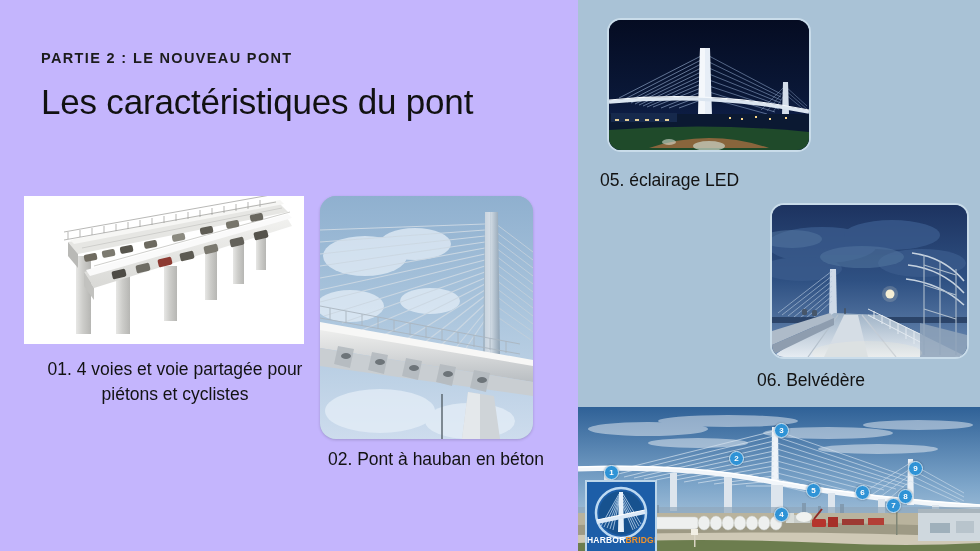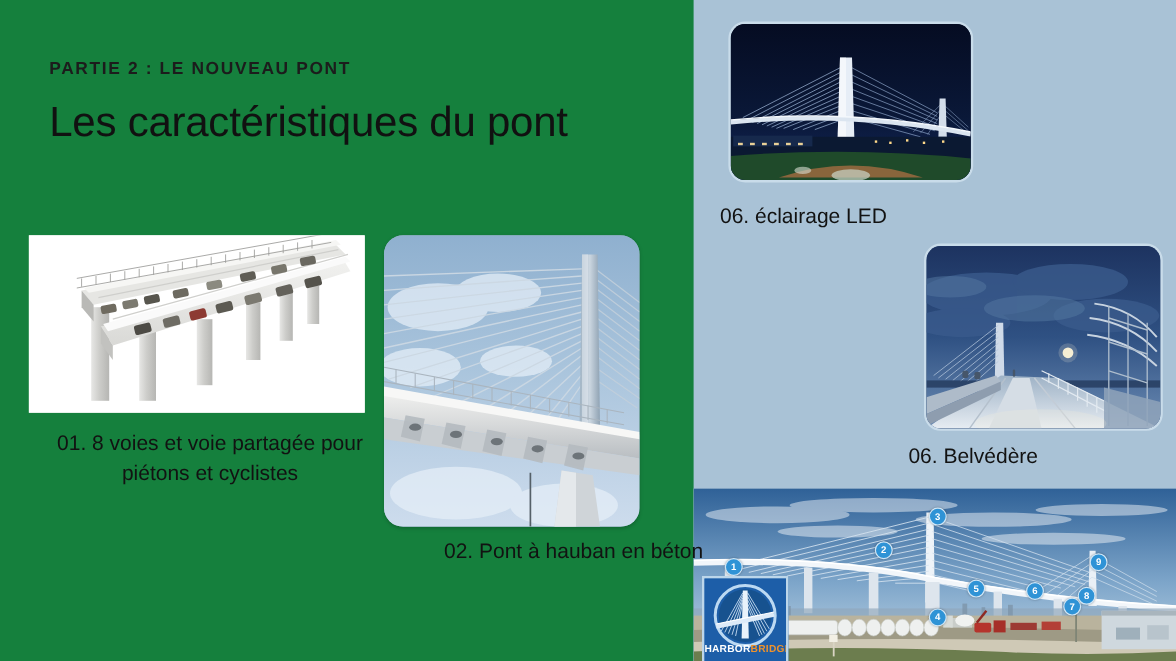--- a/index.html
+++ b/index.html
@@ -1,21 +1,21 @@
 <!DOCTYPE html>
 <html lang="fr"><head>
 <meta charset="utf-8">
 <style>
   html,body{margin:0;padding:0;background:#ffffff;}
   body{
     width:980px;height:551px;overflow:hidden;position:relative;
     font-family:"Liberation Sans","DejaVu Sans",sans-serif;
     color:#1a1a1a;
   }
-  .slide{position:absolute;inset:0;background:#15803d;}
+  .slide{position:absolute;inset:0;background:#c4b5fd;}
 
   
   .right-panel{
     position:absolute;left:578px;top:0;width:402px;height:551px;
     background:#a9c2d6;
   }
 
   
   .header{position:absolute;left:41px;top:50px;width:520px;}
   .eyebrow{
@@ -26,21 +26,21 @@
     font-size:35px;font-weight:400;letter-spacing:-0.2px;
     color:#111;margin:0;white-space:nowrap;line-height:1.12;
   }
 
   
   .caption{
     font-size:17.5px;line-height:1.42;color:#121212;text-align:center;
     font-weight:400;
   }
   #cap-01{position:absolute;left:30px;top:357px;width:290px;}
-  #cap-02{position:absolute;left:316px;top:447px;width:270px;text-align:right;}
+  #cap-02{position:absolute;left:301px;top:447px;width:270px;}
   #cap-05{position:absolute;left:600px;top:168px;width:380px;text-align:left;}
   #cap-06{position:absolute;left:676px;top:368px;width:270px;text-align:center;}
 
   
   .photo{position:absolute;overflow:hidden;}
 
   
   #photo-deck{left:24px;top:196px;width:280px;height:148px;background:#fff;}
 
   
@@ -634,18 +634,18 @@
       </g>
       <polygon points="32,10 36,10 37,50 31,50" fill="#e8f2fb"></polygon>
       <path d="M10 40 L58 30" stroke="#dceaf8" stroke-width="4" fill="none"></path>
       <path d="M10 38 L58 28" stroke="#ffffff" stroke-width="1" fill="none"></path>
     </svg>
     <div class="logo-text">
       <span class="logo-harbor">HARBOR</span><span class="logo-bridge">BRIDGE</span>
     </div>
   </div>
 
-  <div class="caption" id="cap-01">01. 8 voies et voie partagée pour piétons et cyclistes</div>
+  <div class="caption" id="cap-01">01. 4 voies et voie partagée pour piétons et cyclistes</div>
   <div class="caption" id="cap-02">02. Pont à hauban en béton</div>
-  <div class="caption" id="cap-05">06. éclairage LED</div>
+  <div class="caption" id="cap-05">05. éclairage LED</div>
   <div class="caption" id="cap-06">06. Belvédère</div>
 
 </div>
 
 </body></html>

